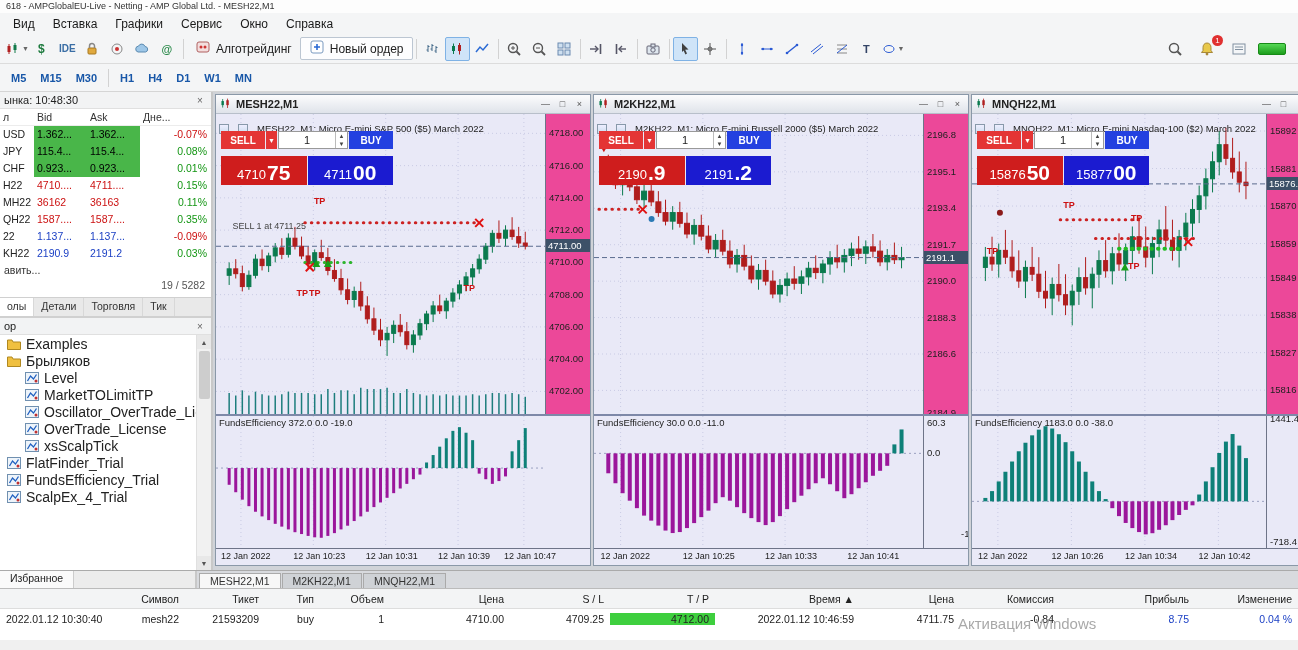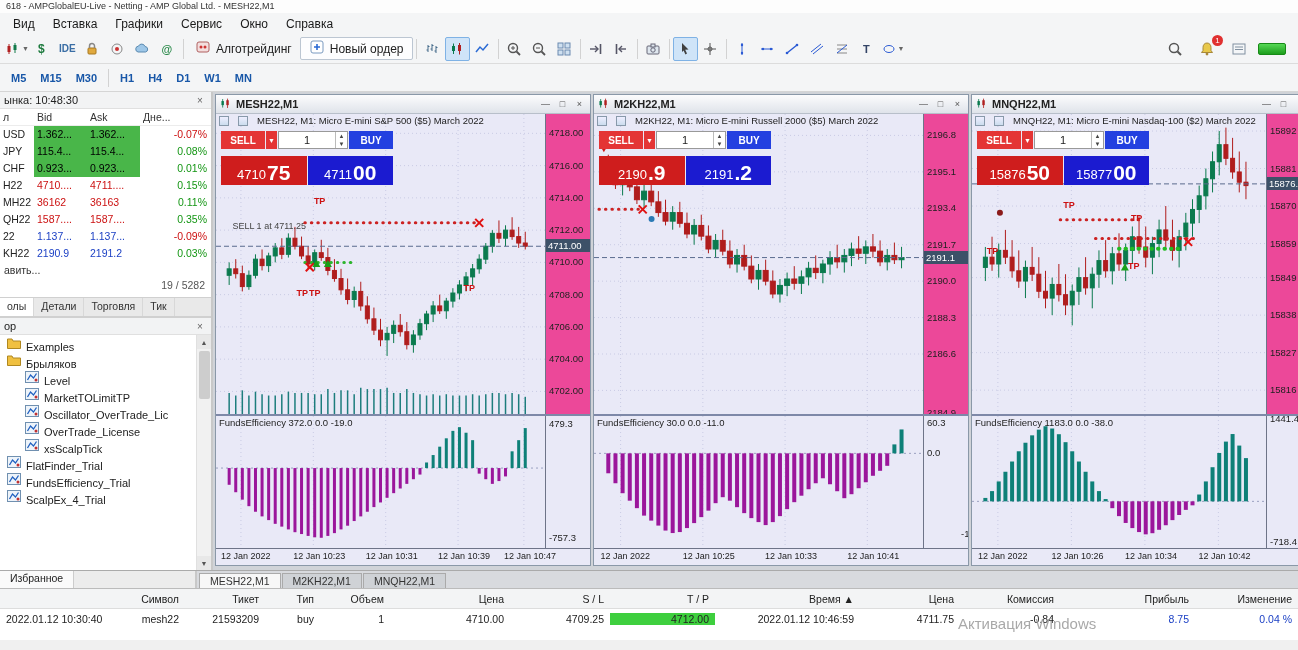--- a/index.html
+++ b/index.html
@@ -33,21 +33,21 @@
 .mw-cell.chg{text-align:right;padding-right:4px}
 .hl{background:#49b649;color:#000}
 .txt-red{color:#cc1111}.txt-blue{color:#1a3fc4}.txt-green{color:#149614}
 .mw-add{padding:2px 4px;font-size:10.5px;color:#333}
 .mw-counter{padding:1px 6px;color:#555;text-align:right;font-size:10.5px}
 .mw-tabs{margin-top:auto;display:flex;background:#e9e9e9;border-top:1px solid #d0d0d0;height:19px;font-size:10.5px}
 .mw-tab{padding:2px 7px;color:#333;border-right:1px solid #d8d8d8}
 .mw-tab.active{background:#fff}
 .nav{flex:1;display:flex;flex-direction:column;position:relative;background:#fff;overflow:hidden}
 .nav-tree{flex:1;padding-top:1px;overflow:hidden}
-.tree-item{display:flex;align-items:flex-end;gap:4px;height:17px;font-size:11px;padding-left:6px;white-space:nowrap}
+.tree-item{display:flex;align-items:flex-start;gap:4px;height:17px;font-size:14px;padding-left:6px;white-space:nowrap}
 .tree-item.lvl2{padding-left:24px}
 .nav-scroll{position:absolute;right:0;top:17px;bottom:0;width:15px;background:#f1f1f1;border-left:1px solid #e0e0e0}
 .nav-arrow{position:absolute;left:0;width:14px;height:14px;font-size:7px;color:#555;display:flex;align-items:center;justify-content:center;background:#e8e8e8}
 .nav-arrow.up{top:0}.nav-arrow.down{bottom:0}
 .nav-thumb{position:absolute;top:16px;left:2px;width:11px;height:48px;background:#cdcdcd;border-radius:2px}
 .charts{flex:1;background:#d0d3d8;padding:2px;display:flex;gap:2px;overflow:hidden}
 .chart-window{height:472px;border:1px solid #8a98a8;background:#e9e9f7;display:flex;flex-direction:column;flex:none}
 .cw-title{height:19px;background:linear-gradient(#fcfcfd,#dfe3ea);border-bottom:1px solid #b8bfca;display:flex;align-items:center;padding:0 3px;gap:4px;flex:none}
 .cw-tname{font-size:11px;font-weight:bold;color:#222}
 .cw-btns{margin-left:auto;display:flex;gap:2px}
@@ -57,21 +57,21 @@
 .cw-plot svg,.cw-ind svg{display:block;position:absolute;top:0;left:0}
 .cw-scale{grid-column:2;grid-row:1;position:relative;border-left:1px solid #6e7488;font-size:9.5px;color:#222;overflow:hidden;background:#ec4899}
 .ps-tick{position:absolute;left:3px;white-space:nowrap}
 .ps-badge{position:absolute;left:0;right:0;background:#3d5168;color:#fff;font-size:9.5px;padding:1px 2px;white-space:nowrap;overflow:hidden}
 .cw-sep{grid-column:1/3;grid-row:2;background:#7e88a8}
 .cw-ind{grid-column:1;grid-row:3;position:relative;overflow:hidden;background:#e9e9f7}
 .ind-label{position:absolute;top:1px;left:3px;font-size:9.5px;color:#222}
 .cw-iscale{grid-column:2;grid-row:3;position:relative;border-left:1px solid #6e7488;font-size:9.5px;color:#222;background:#e9e9f7;overflow:hidden}
 .cw-time{grid-column:1/3;grid-row:4;position:relative;border-top:1px solid #6e7488;font-size:9px;color:#222;background:#e9e9f7;overflow:hidden}
 .t-lab{position:absolute;top:2px;white-space:nowrap}
-.cw-info{position:absolute;top:1px;left:3px;display:flex;align-items:center;gap:9px;font-size:9.5px;color:#222}
+.cw-info{position:absolute;top:9px;left:3px;display:flex;align-items:center;gap:9px;font-size:9.5px;color:#222}
 .ci{width:10px;height:10px;border:1px solid #8899aa;background:linear-gradient(#eef,#cde);display:inline-block}
 .tw{position:absolute;top:17px;left:5px;width:172px}
 .tw-r1{display:flex;height:18px;gap:1px}
 .tw-sell,.tw-drop{background:#e43535;color:#fff;font-weight:bold;font-size:10px;display:flex;align-items:center;justify-content:center}
 .tw-sell{width:44px}.tw-drop{width:11px;font-size:7px}
 .tw-vol{flex:1;background:#fff;border:1px solid #999;display:flex;align-items:stretch;font-size:11px}
 .tw-vol .v{flex:1;text-align:center;line-height:16px}
 .tw-spin{width:12px;display:flex;flex-direction:column;border-left:1px solid #bbb}
 .tw-spin i{height:8px;font-size:6px;line-height:8px;text-align:center;color:#444;font-style:normal}
 .tw-buy{background:#2340e0;color:#fff;font-weight:bold;font-size:10px;width:44px;display:flex;align-items:center;justify-content:center}
@@ -767,24 +767,20 @@
                 <rect x="268.28000000000003" y="52.05633802816901" width="3" height="11.154929577464792" fill="#9b169b"></rect>
                 <rect x="274.86" y="52.05633802816901" width="3" height="15.802816901408448" fill="#9b169b"></rect>
                 <rect x="281.44000000000005" y="52.05633802816901" width="3" height="13.014084507042256" fill="#9b169b"></rect>
                 <rect x="288.02000000000004" y="52.05633802816901" width="3" height="8.366197183098599" fill="#9b169b"></rect>
                 <rect x="294.6" y="35.323943661971825" width="3" height="16.732394366197184" fill="#0e8078"></rect>
                 <rect x="301.18" y="24.169014084507044" width="3" height="27.887323943661965" fill="#0e8078"></rect>
                 <rect x="307.76000000000005" y="12.084507042253522" width="3" height="39.97183098591549" fill="#0e8078"></rect>
               </svg>
               <div class="ind-label">FundsEfficiency 372.0 0.0 -19.0</div>
             </div>
-            <div class="cw-iscale">
-              <span class="ps-tick" style="top: 1.50169px;">479.3</span>
-              <span class="ps-tick" style="top: 116.453px;">-757.3</span>
-            </div>
             <div class="cw-time">
               <span class="t-lab" style="left: 4.935px;">12 Jan 2022</span>
               <span class="t-lab" style="left: 77.315px;">12 Jan 10:23</span>
               <span class="t-lab" style="left: 149.695px;">12 Jan 10:31</span>
               <span class="t-lab" style="left: 222.075px;">12 Jan 10:39</span>
               <span class="t-lab" style="left: 287.875px;">12 Jan 10:47</span>
             </div>
           </div>
         </div>
         <div class="chart-window" style="width: 376px;">

